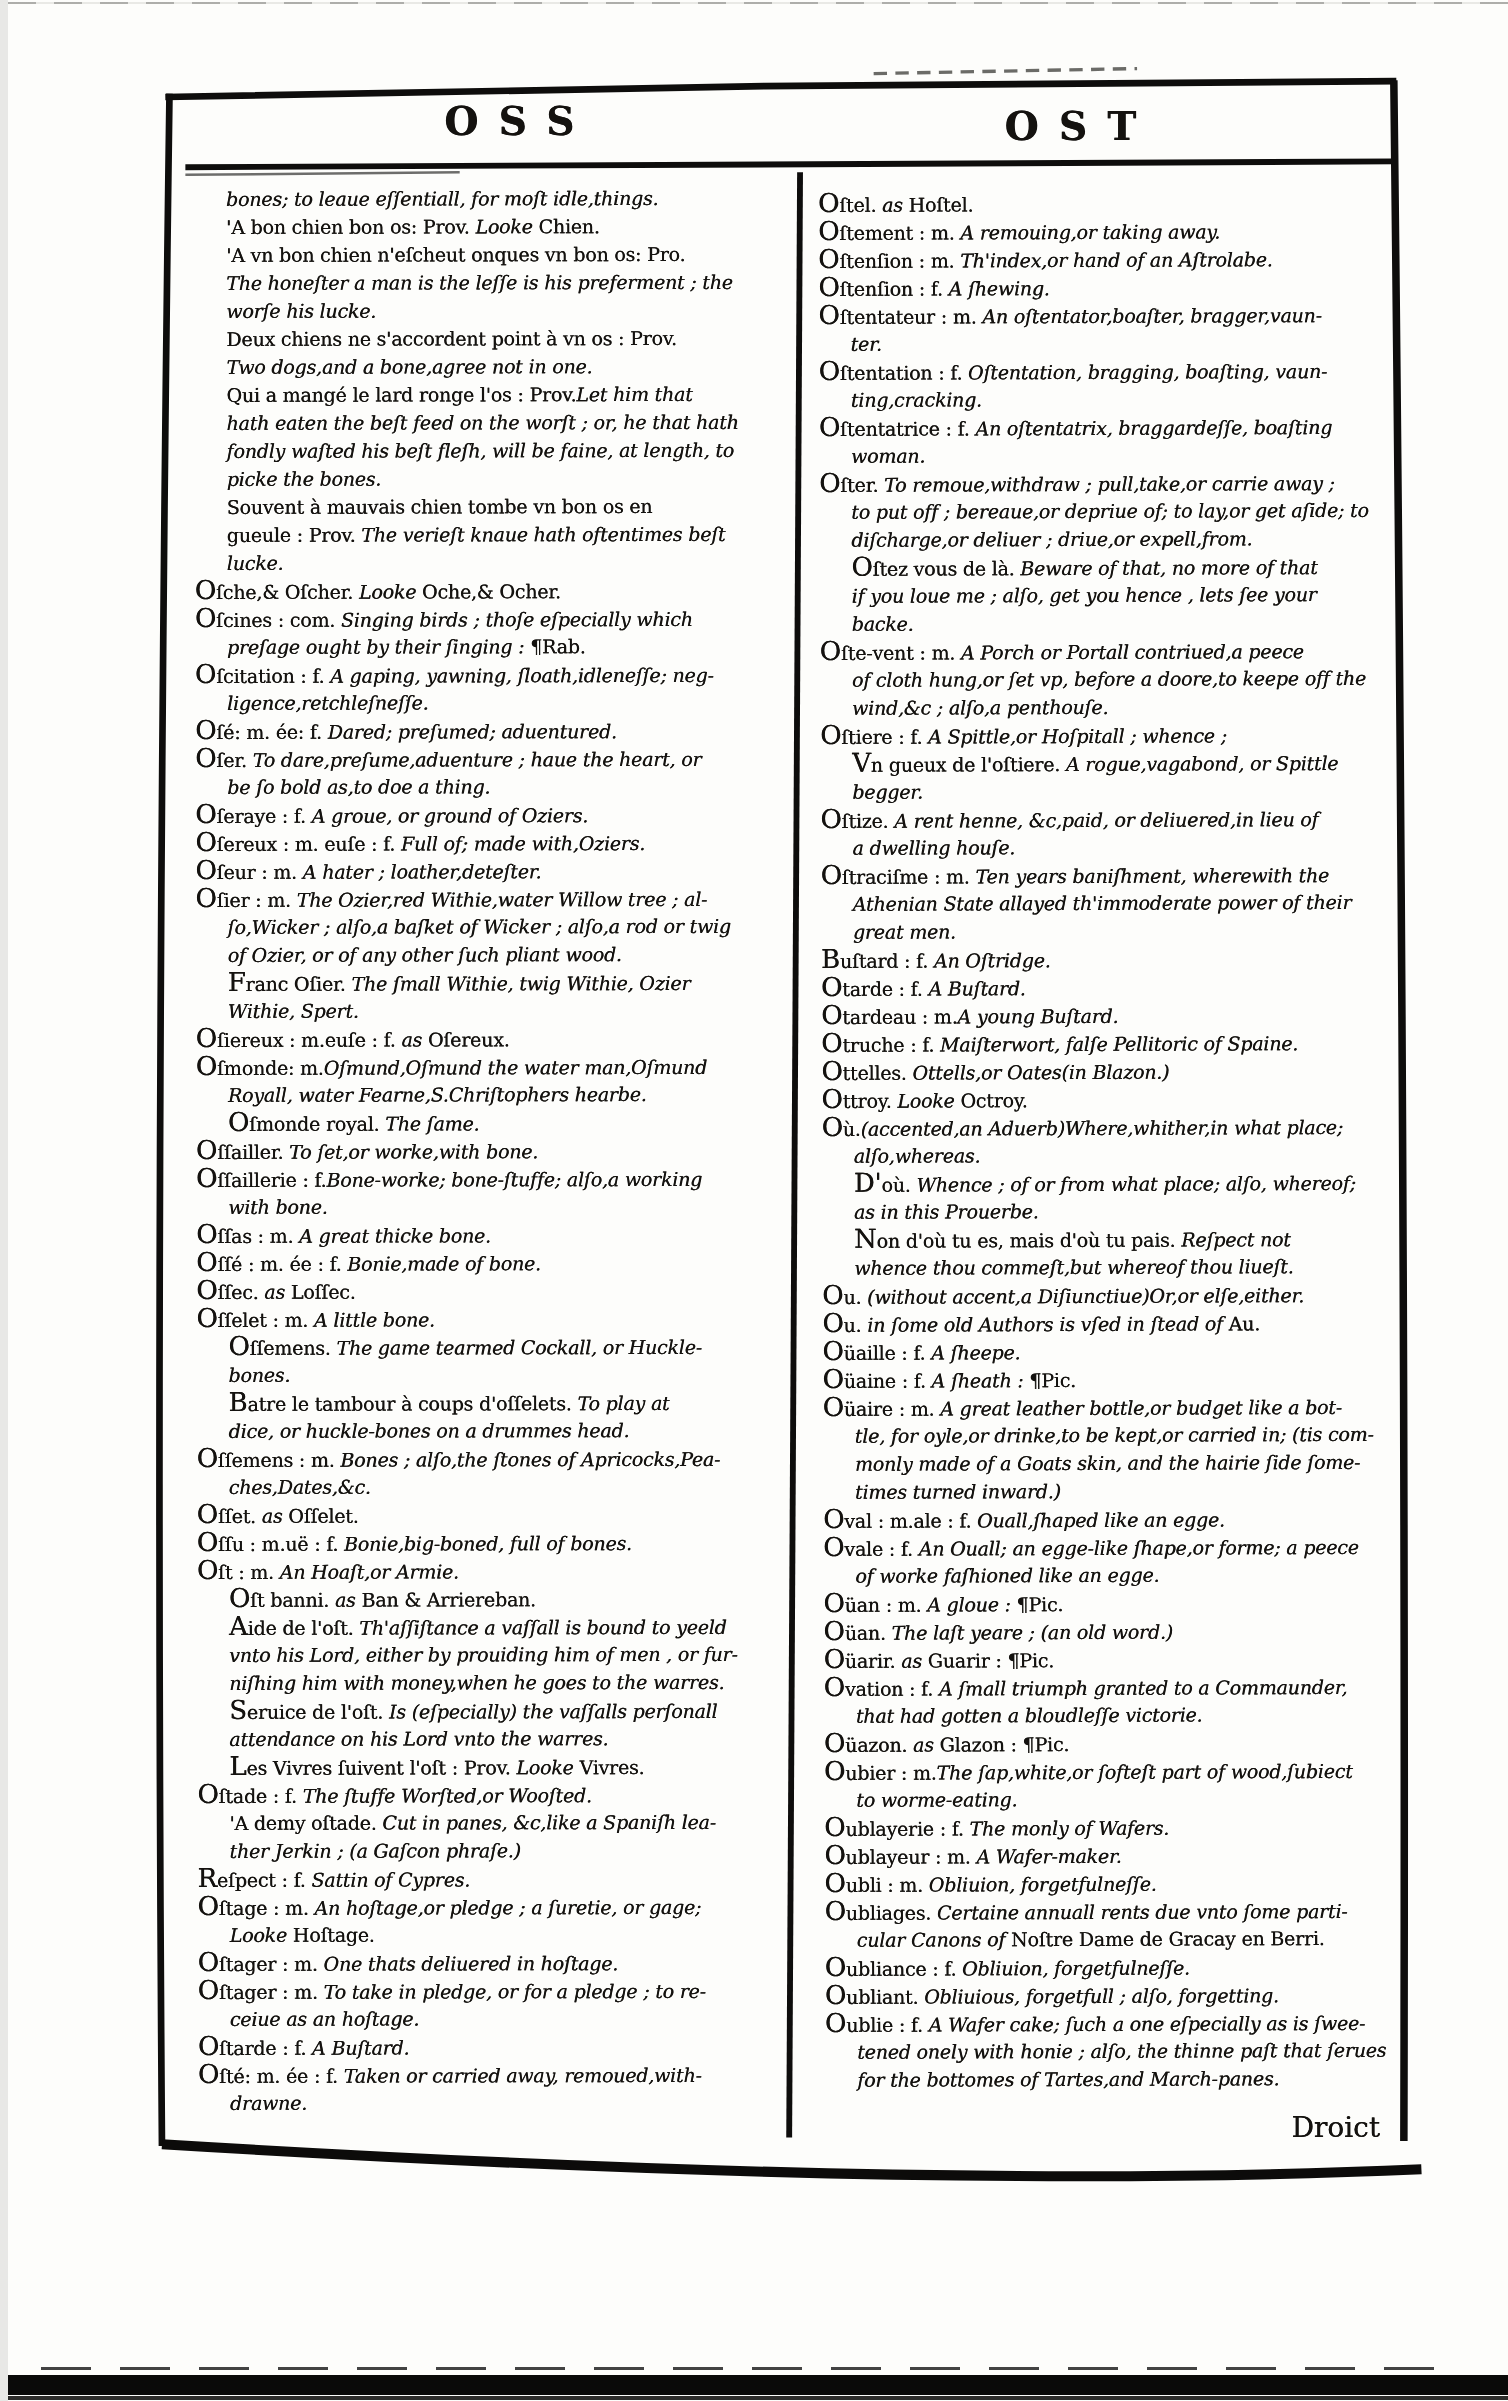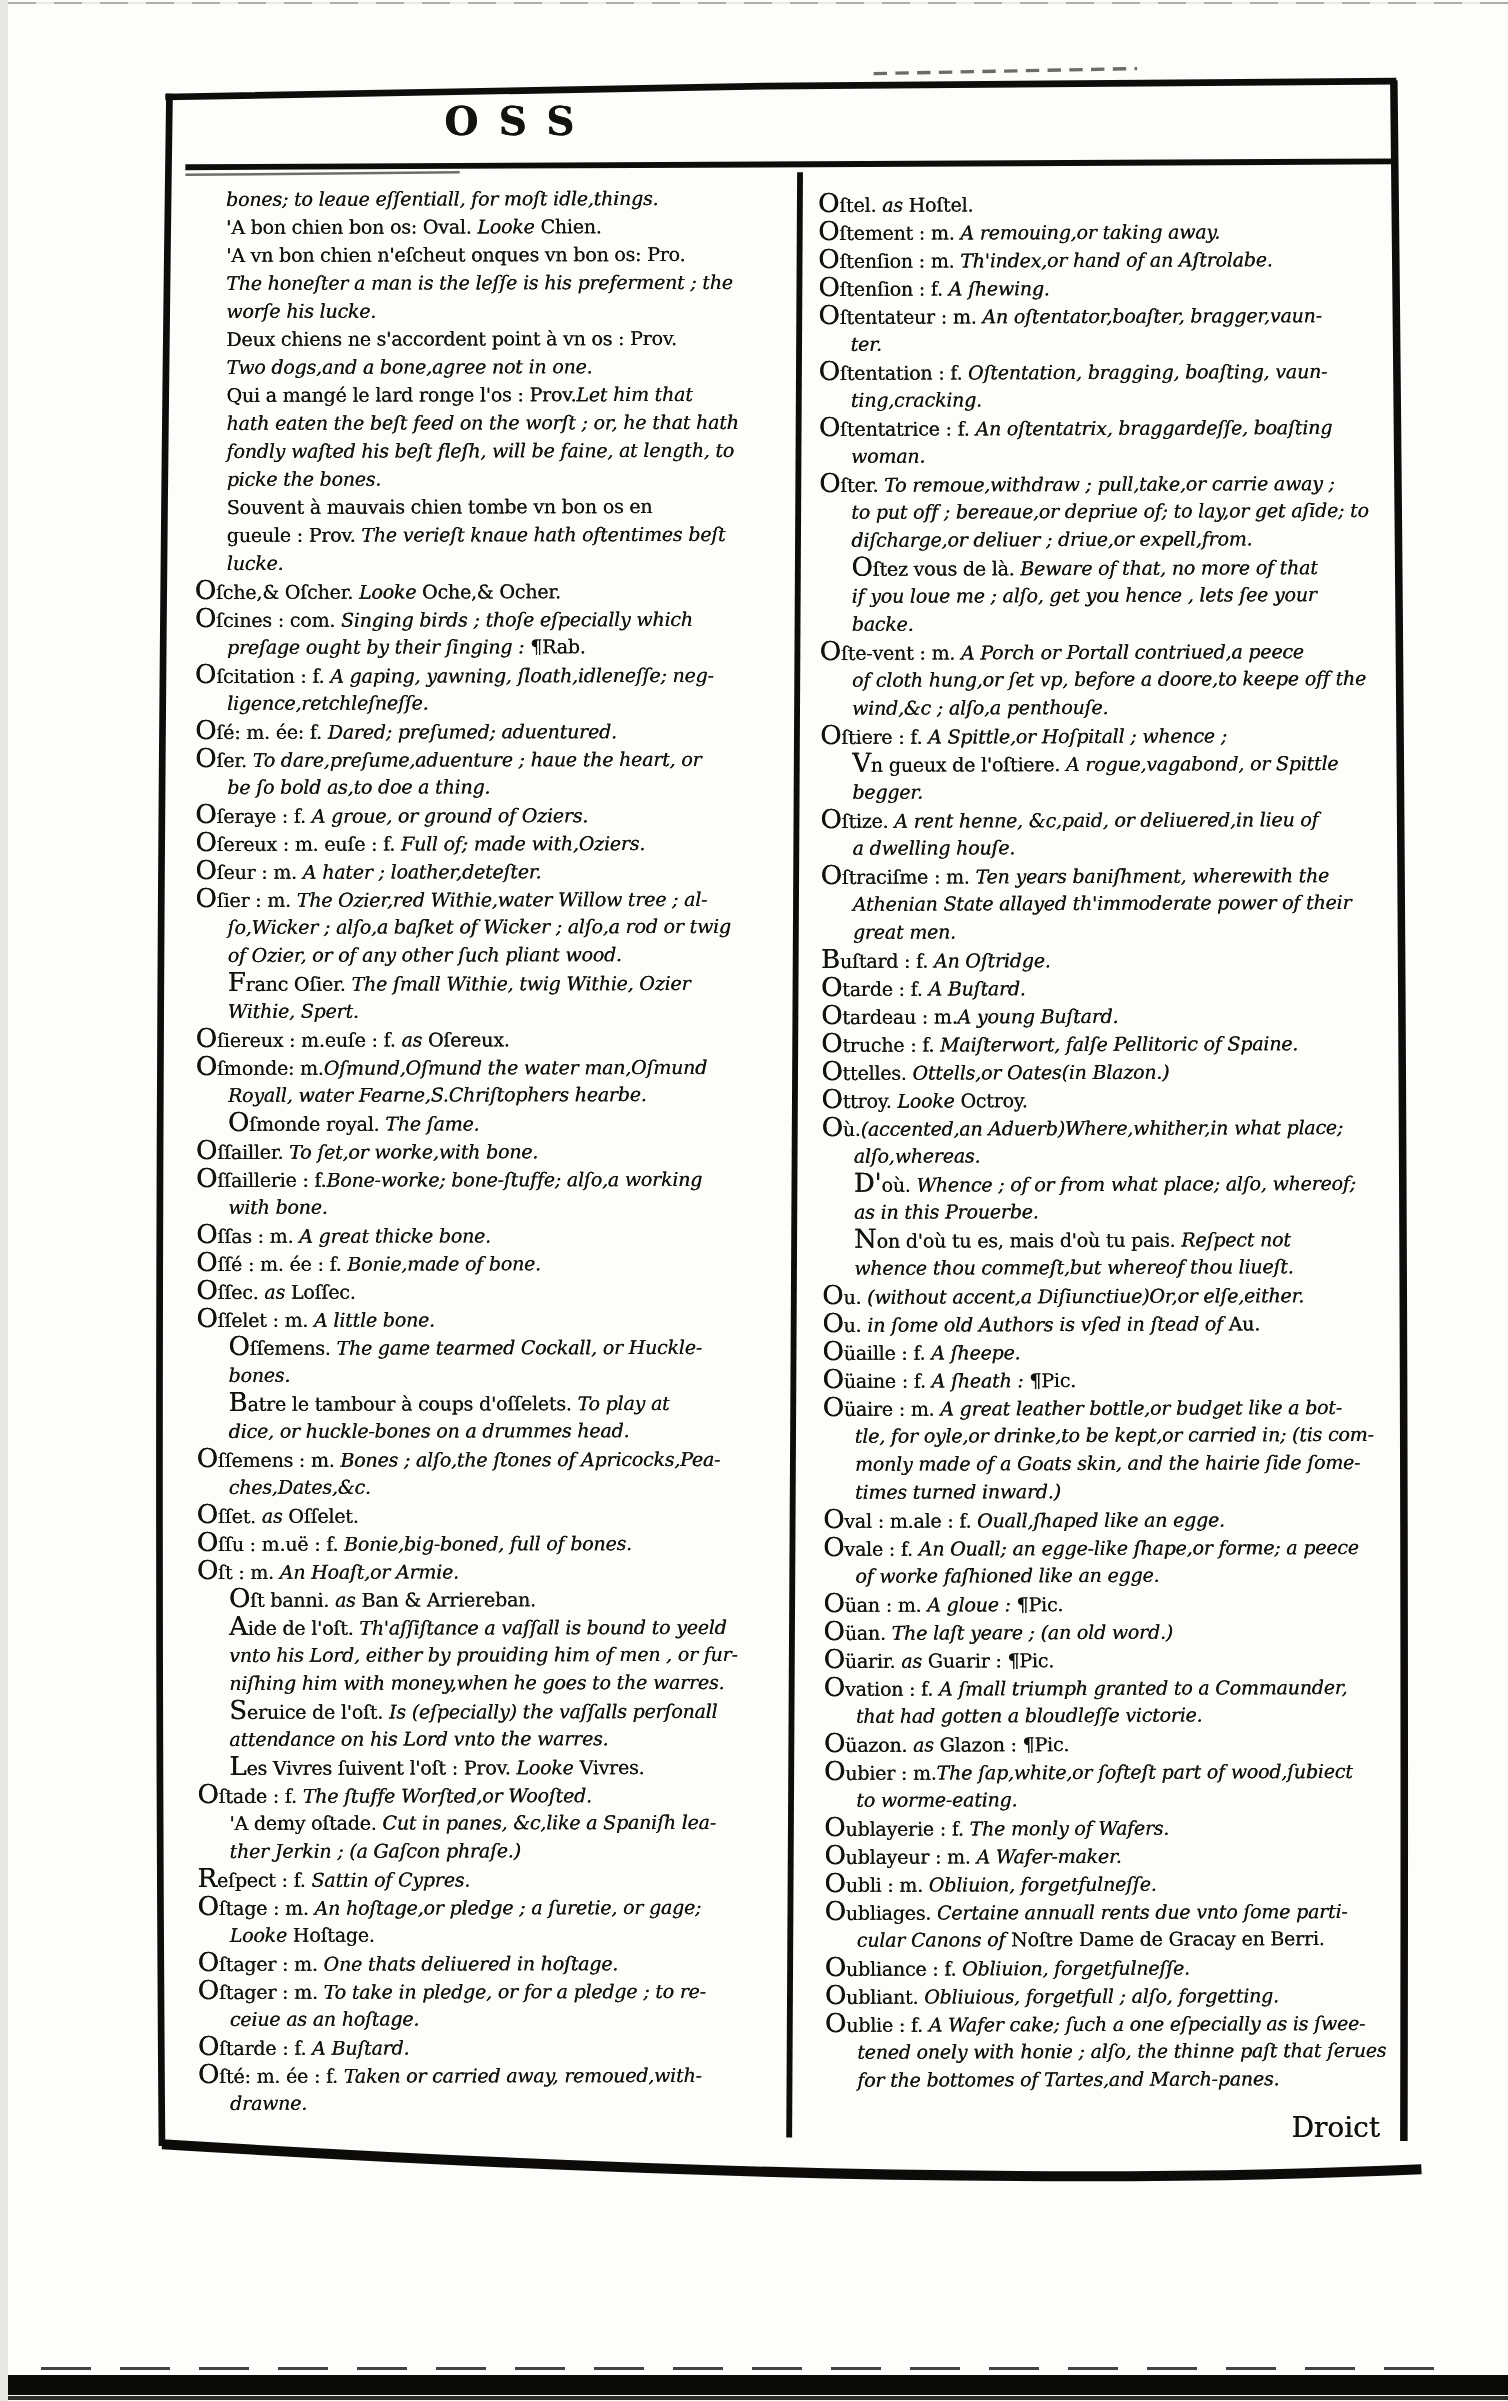--- a/index.html
+++ b/index.html
@@ -47,24 +47,25 @@
   }
 </style>
 </head>
 <body>
 
 <div class="page">
 
   <div class="edge-top"></div>
 
   <div class="colhead left">OSS</div>
+  <div class="colhead right">OST</div>
 
   <div class="col left" id="col-left">
       <div class="ln ind"><span class="it">bones; to leaue eſſentiall, for moſt idle,things.</span></div>
-      <div class="ln ind"><span class="rm">'A bon chien bon os: Oval. </span><span class="it">Looke </span><span class="rm">Chien.</span></div>
+      <div class="ln ind"><span class="rm">'A bon chien bon os: Prov. </span><span class="it">Looke </span><span class="rm">Chien.</span></div>
       <div class="ln ind"><span class="rm">'A vn bon chien n'eſcheut onques vn bon os: Pro.</span></div>
       <div class="ln ind"><span class="it">The honeſter a man is the leſſe is his preferment ; the</span></div>
       <div class="ln ind"><span class="it">worſe his lucke.</span></div>
       <div class="ln ind"><span class="rm">Deux chiens ne s'accordent point à vn os : Prov.</span></div>
       <div class="ln ind"><span class="it">Two dogs,and a bone,agree not in one.</span></div>
       <div class="ln ind"><span class="rm">Qui a mangé le lard ronge l'os : Prov.</span><span class="it">Let him that</span></div>
       <div class="ln ind"><span class="it">hath eaten the beſt feed on the worſt ; or, he that hath</span></div>
       <div class="ln ind"><span class="it">fondly waſted his beſt fleſh, will be faine, at length, to</span></div>
       <div class="ln ind"><span class="it">picke the bones.</span></div>
       <div class="ln ind"><span class="rm">Souvent à mauvais chien tombe vn bon os en</span></div>

